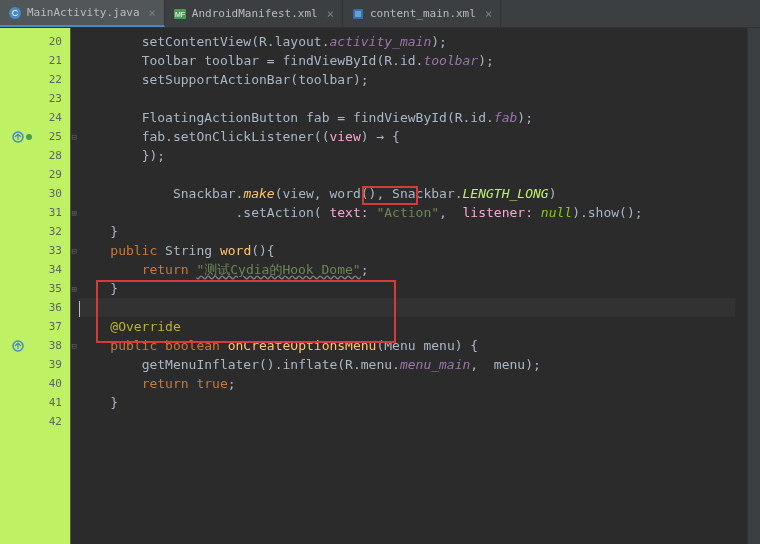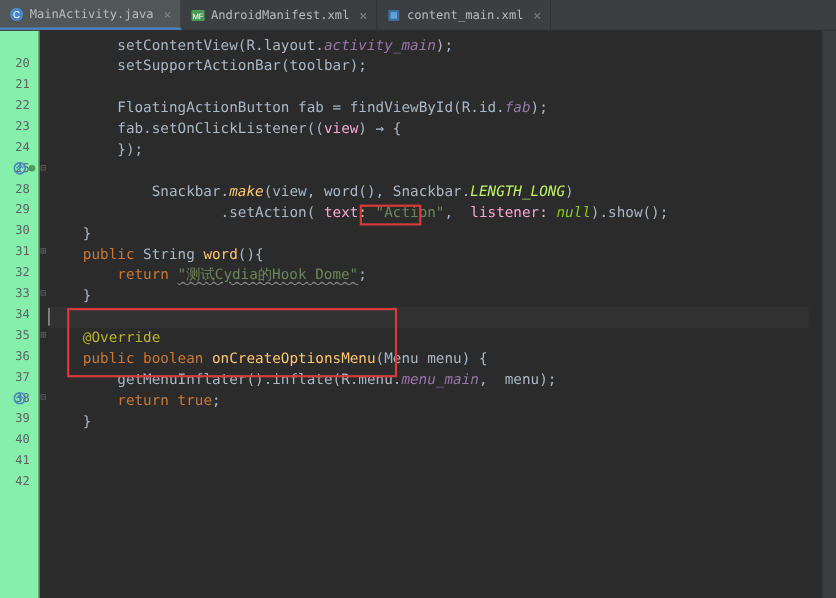--- a/index.html
+++ b/index.html
@@ -46,24 +46,24 @@
     .tab-label {
       font-size: 11px;
       color: #bbbbbb;
     }
     .editor {
       display: flex;
       height: calc(100% - 28px);
       background: #2b2b2b;
     }
     .gutter {
-      width: 36px;
-      background: #86efac;
+      width: 71px;
+      background: #bef264;
       border-right: 1px solid #555555;
-      padding-top: 20px;
+      padding-top: 4px;
     }
     .gutter-line {
       height: 19px;
       display: flex;
       align-items: center;
       justify-content: flex-end;
       padding-right: 8px;
       color: #606366;
       font-size: 11px;
       position: relative;
@@ -264,20 +264,21 @@
     <div class="gutter-line">
         <span>41</span>
       </div>
     <div class="gutter-line">
         <span>42</span>
       </div>
   </div>
 
   <div class="code-area">
     <div class="code-line">        <span>setContentView</span>(<span>R.layout.</span><span class="k-field">activity_main</span>);</div>
+    <div class="code-line">        <span>Toolbar</span> <span>toolbar = findViewById(R.id.</span><span class="k-field">toolbar</span>);</div>
     <div class="code-line">        <span>setSupportActionBar</span><span>(toolbar);</span></div>
     <div class="code-line"> </div>
     <div class="code-line">        <span>FloatingActionButton</span> <span>fab = findViewById(R.id.</span><span class="k-field">fab</span>);</div>
     <div class="code-line">        <span>fab.setOnClickListener((</span><span class="k-param">view</span><span>) → {</span></div>
     <div class="code-line">        <span>});</span></div>
     <div class="code-line"> </div>
     <div class="code-line">            <span>Snackbar.</span><span class="k-method-italic">make</span><span>(view, </span><span>word()</span><span>, Snackbar.</span><span class="k-const">LENGTH_LONG</span><span>)</span></div>
     <div class="code-line">                    <span>.setAction(</span><span class="k-param"> text: </span><span class="k-string">"Action"</span><span>, </span><span class="k-param"> listener: </span><span class="k-null">null</span><span>).show();</span></div>
     <div class="code-line">    <span>}</span></div>
     <div class="code-line">    <span class="k-keyword">public</span> <span>String</span> <span class="k-method">word</span><span>(){</span></div>

